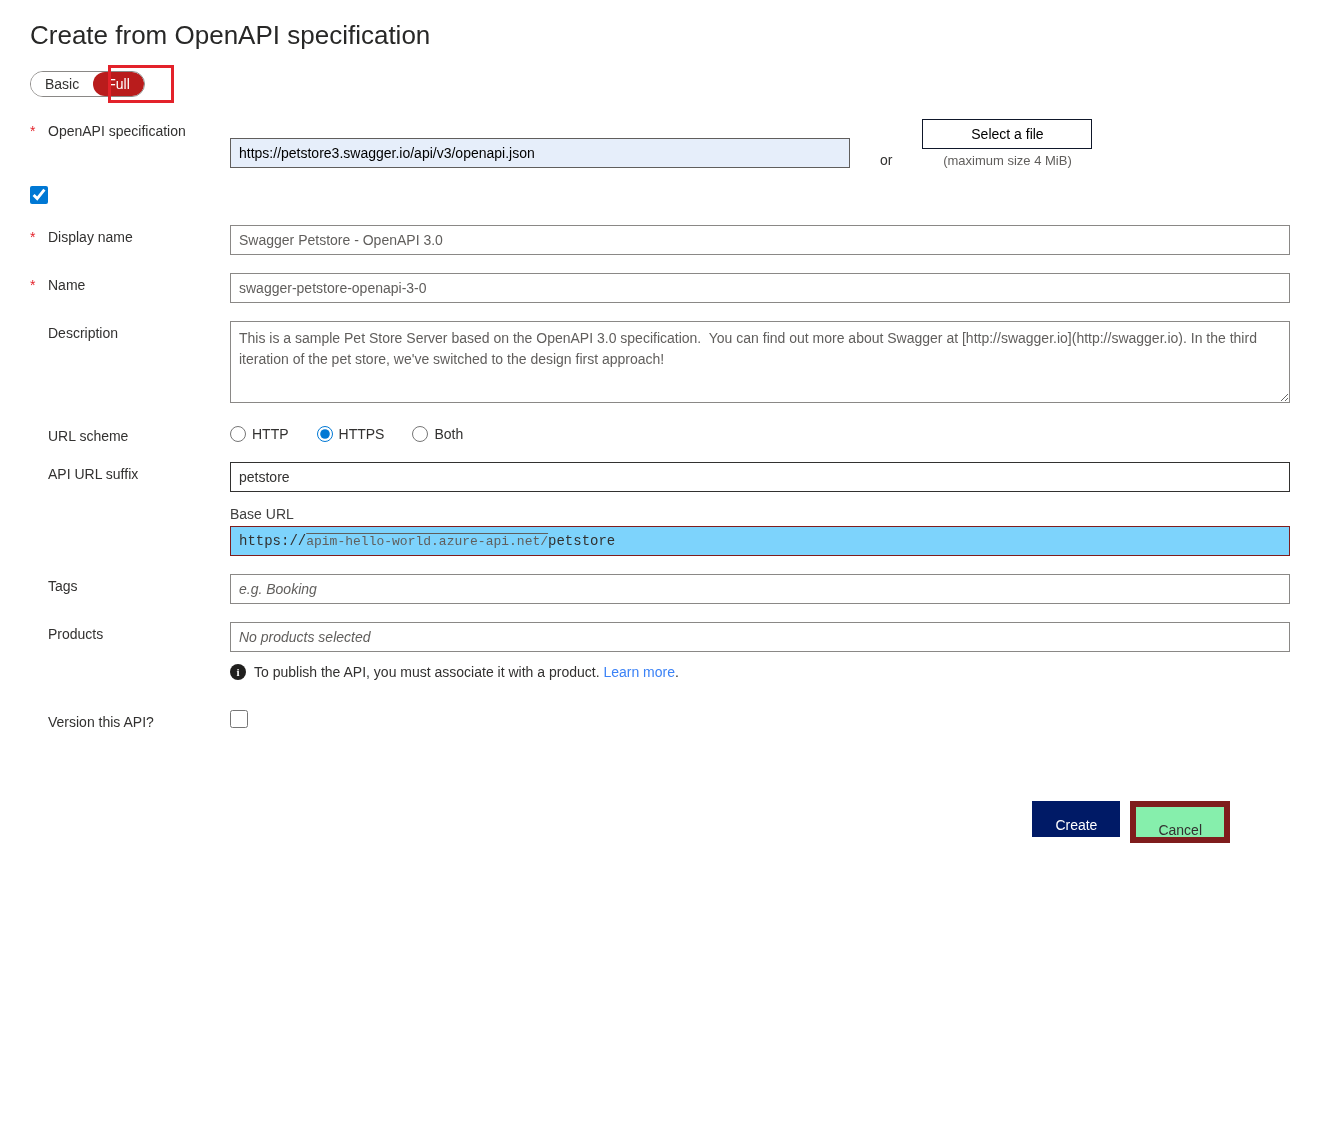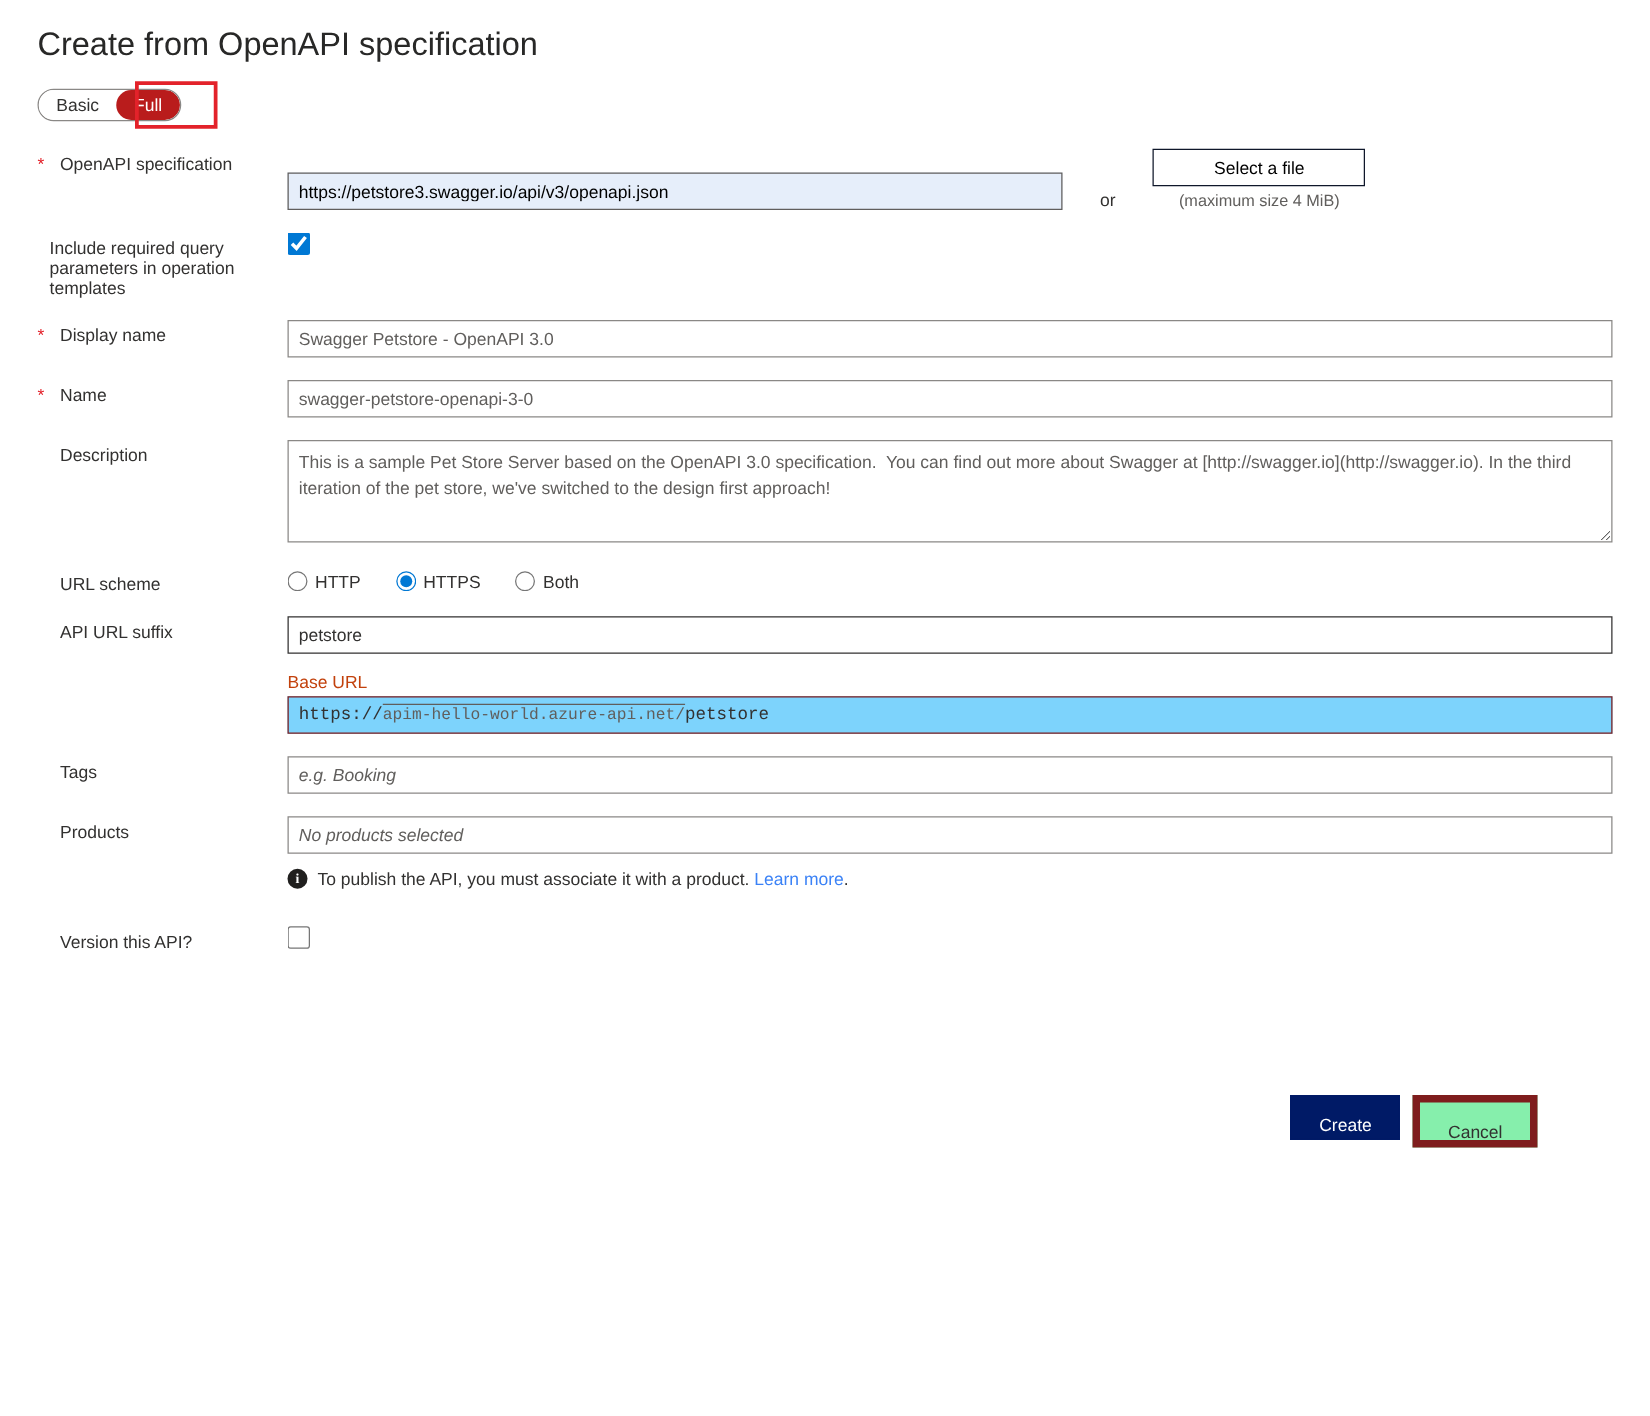--- a/index.html
+++ b/index.html
@@ -137,21 +137,21 @@
     align-items: center;
     gap: 6px;
     cursor: pointer;
   }
   .radio-item input { accent-color: #0078d4; margin:0; width:16px; height:16px; }
   .suffix-input {
     border: 1px solid #323130;
   }
   .suffix-input-val { color: #323130; }
   .base-url-block { margin-top: 14px; }
-  .base-url-label { font-size: 14px; margin-bottom: 4px; color:#c2410c; }
+  .base-url-label { font-size: 14px; margin-bottom: 4px; color:#404040; }
   .base-url-box {
     width: 100%;
     border: 1px solid #7f1d1d;
     background: #7dd3fc;
     padding: 6px 8px;
     font-family: "Consolas","Courier New",monospace;
     font-size: 14px;
     color: #323130;
   }
   .base-url-box .host { text-decoration: overline; color:#605e5c; font-size:13px; }
@@ -182,21 +182,20 @@
     justify-content: flex-end;
     gap: 10px;
     margin-top: 70px;
     padding-right: 60px;
   }
   .btn {
     height: 36px;
     padding: 15px 22px;
     font-size: 14px;
     cursor: pointer;
-    margin-top: 44px;
   }
   .btn-primary {
     background: #001a66;
     color: #fff;
     border: 1px solid #001a66;
   }
   .btn-secondary {
     background: #86efac;
     color: #323130;
     border: 6px solid #7f1d1d;
@@ -228,24 +227,20 @@
       <input class="spec-input" type="text" value="https://petstore3.swagger.io/api/v3/openapi.json" style="">
       <span class="or-text">or</span>
       <div class="file-col">
         <button class="select-file-btn">Select a file</button>
         <span class="file-hint">(maximum size 4 MiB)</span>
       </div>
     </div>
   </div>
 
   <div class="row">
-    <div class="label-col">
-      <span class="req"></span>
-      <span class="label-text">Include required query parameters in operation templates</span>
-    </div>
     <div class="field-col">
       <input type="checkbox" class="checkbox" checked="" style="">
     </div>
   </div>
 
   <div class="row">
     <div class="label-col">
       <span class="req">*</span>
       <span class="label-text">Display name</span>
     </div>

